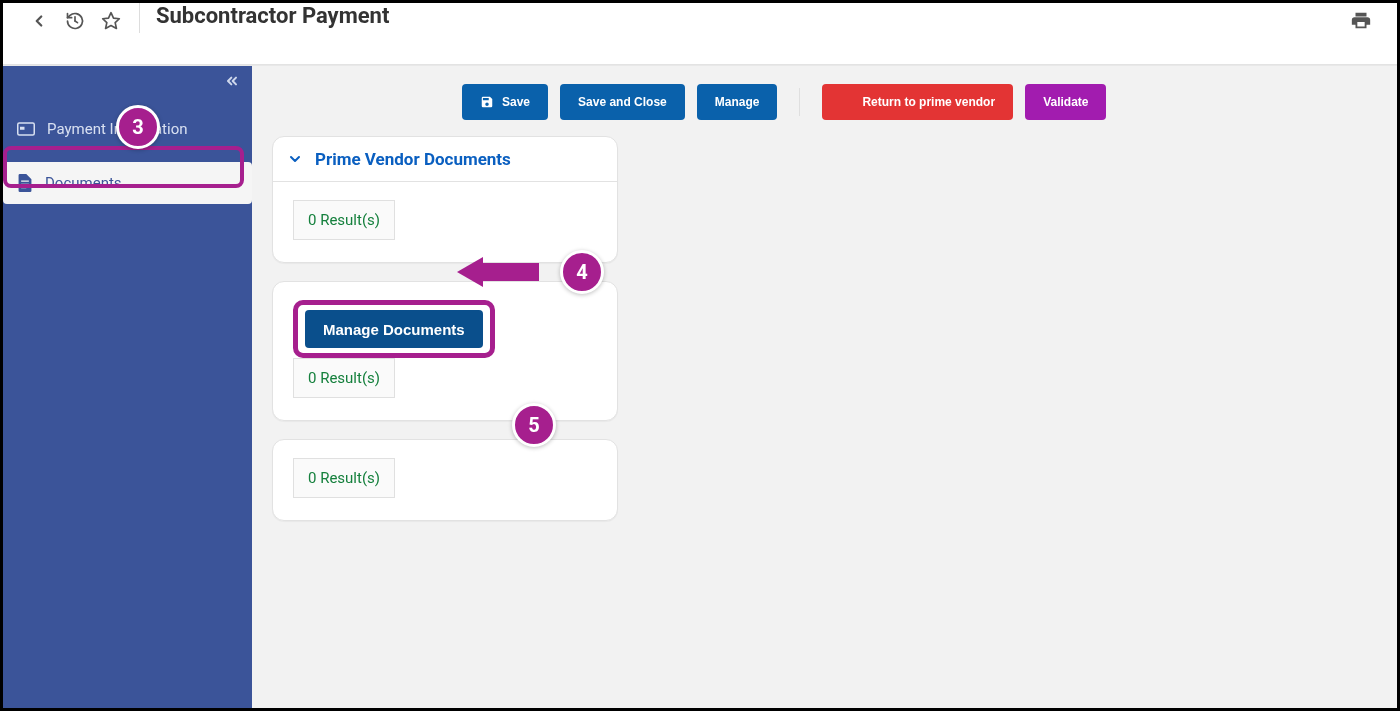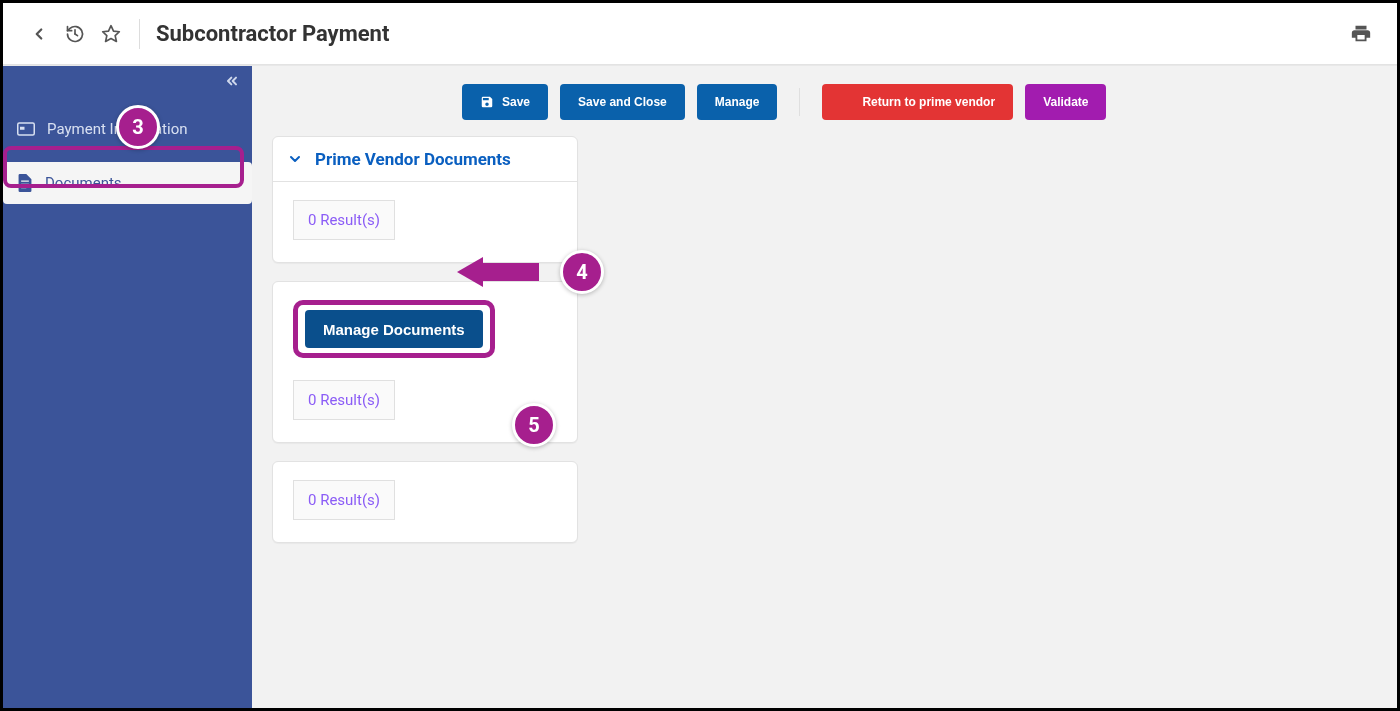--- a/index.html
+++ b/index.html
@@ -14,21 +14,21 @@
     height: 711px;
     position: relative;
     border: 3px solid #000;
     background: #fff;
     overflow: hidden;
   }
   
   .top-header {
     height: 62px;
     display: flex;
-    align-items: center;
+    align-items: flex-start;
     padding: 0 18px;
     border-bottom: 1px solid #e3e3e3;
     background: #fff;
     position: relative;
   }
   .hdr-icon-btn {
     width: 36px;
     height: 36px;
     display: flex;
     align-items: center;
@@ -161,24 +161,24 @@
   .btn-success { background: #a21caf; }
   .btn-dark-primary { background: #0a4f8c; }
   .action-v-div {
     width: 1px;
     height: 28px;
     background: #dfdfdf;
     margin: 0 10px;
   }
   
   .panel {
-    width: 306px;
+    width: 346px;
     background: #fff;
     border: 1px solid #e2e2e2;
-    border-radius: 6px;
+    border-radius: 12px;
     margin-bottom: 18px;
     box-shadow: 0 1px 1px rgba(0,0,0,0.04);
   }
   .panel-header {
     display: flex;
     align-items: center;
     padding: 12px 14px;
     border-bottom: 1px solid #e2e2e2;
     gap: 12px;
   }
@@ -192,28 +192,27 @@
   }
   .panel-body {
     padding: 18px 20px 22px 20px;
   }
   .result-chip {
     display: inline-block;
     border: 1px solid #e0e0e0;
     background: #fafafa;
     padding: 10px 14px;
     font-size: 15px;
-    color: #8b5cf6;
+    color: #15803d;
   }
   .manage-btn-wrap {
     display: inline-block;
     border: 5px solid #a61f8e;
     border-radius: 10px;
     padding: 5px 7px;
-    margin-bottom: 22px;
   }
   .manage-btn {
     height: 38px;
     padding: 0 18px;
     font-size: 15px;
   }
   
   .badge {
     position: absolute;
     width: 44px;

